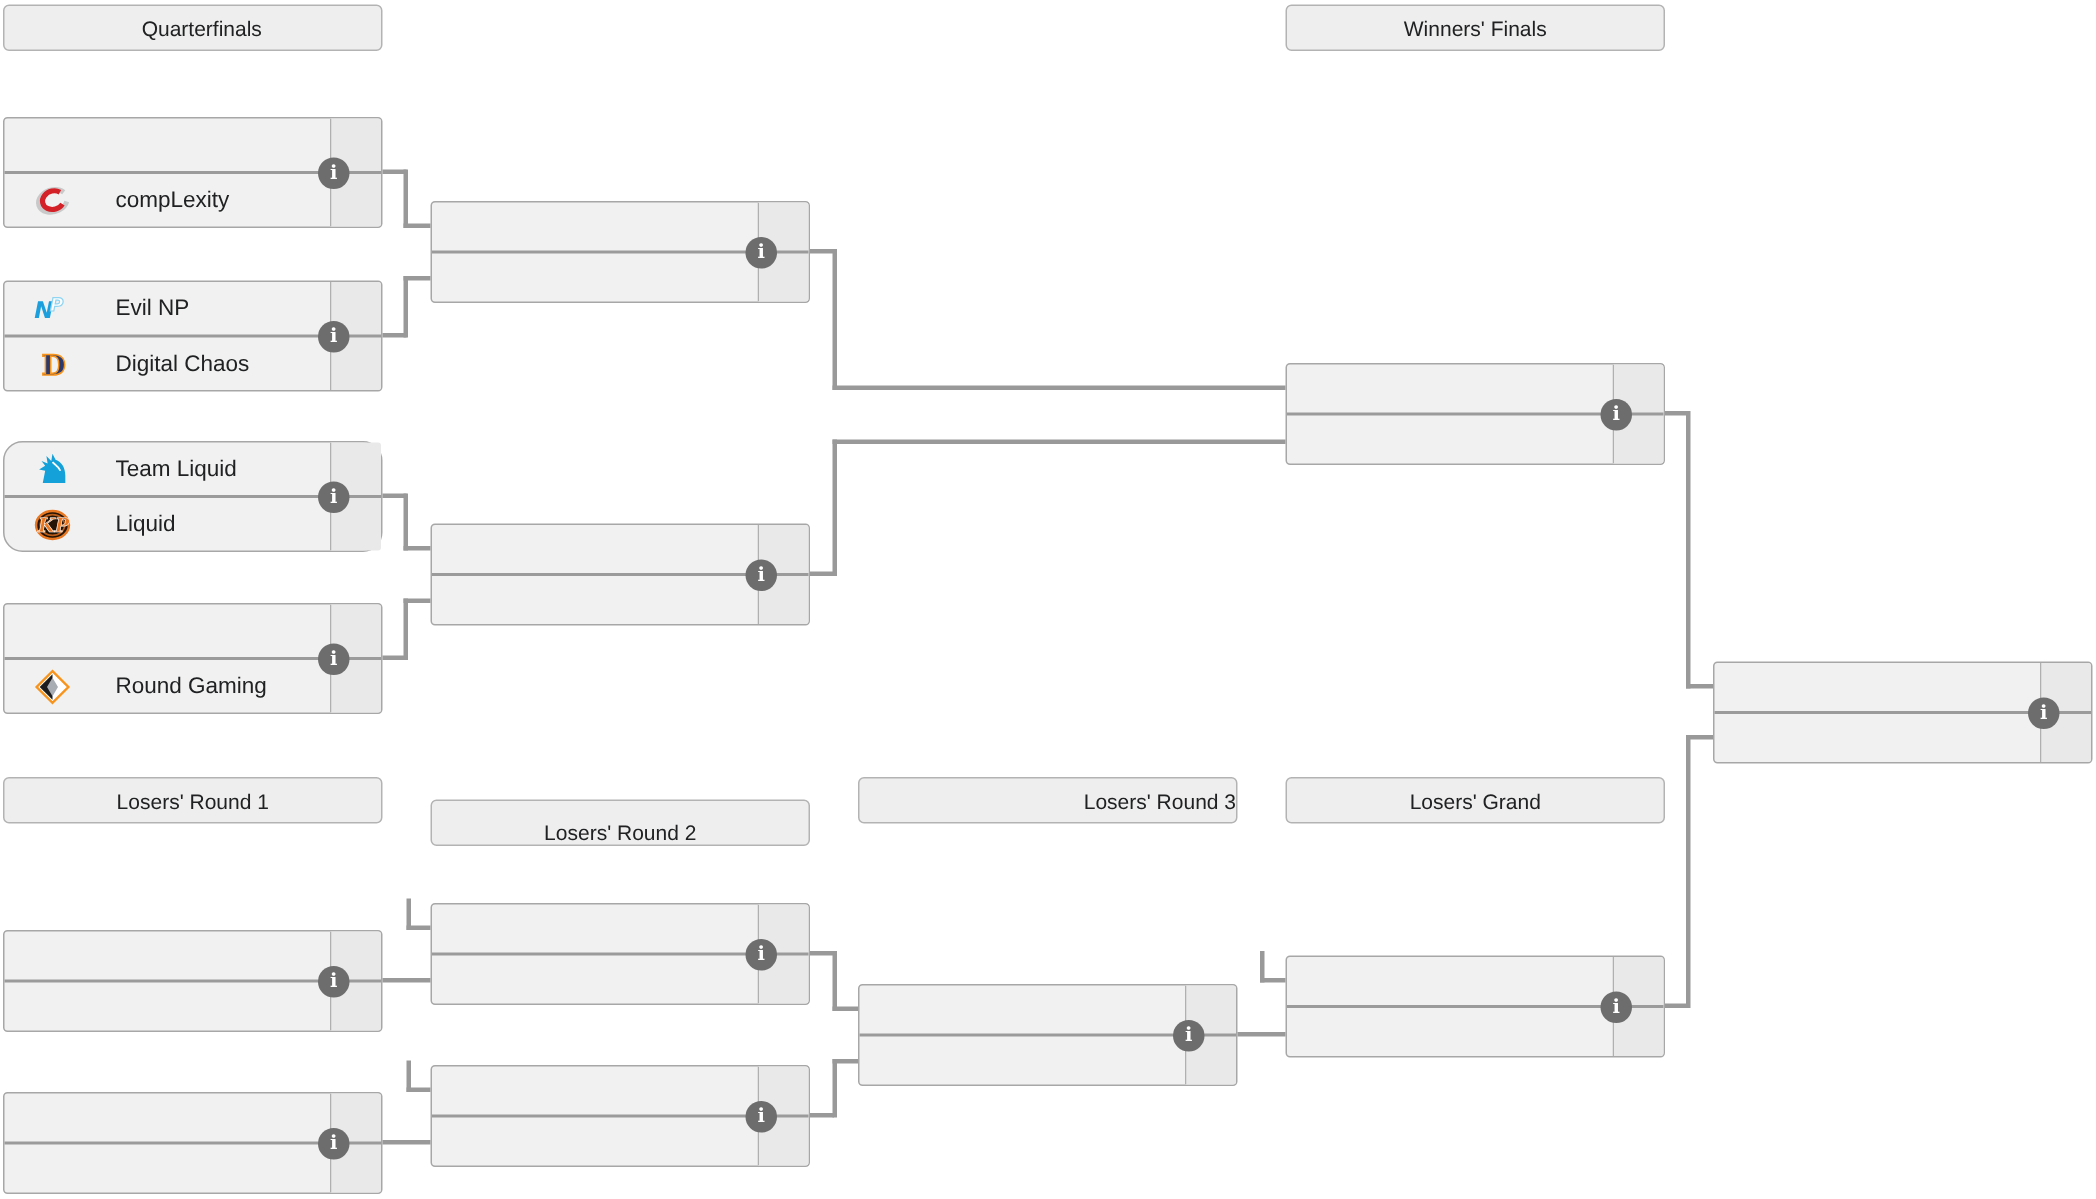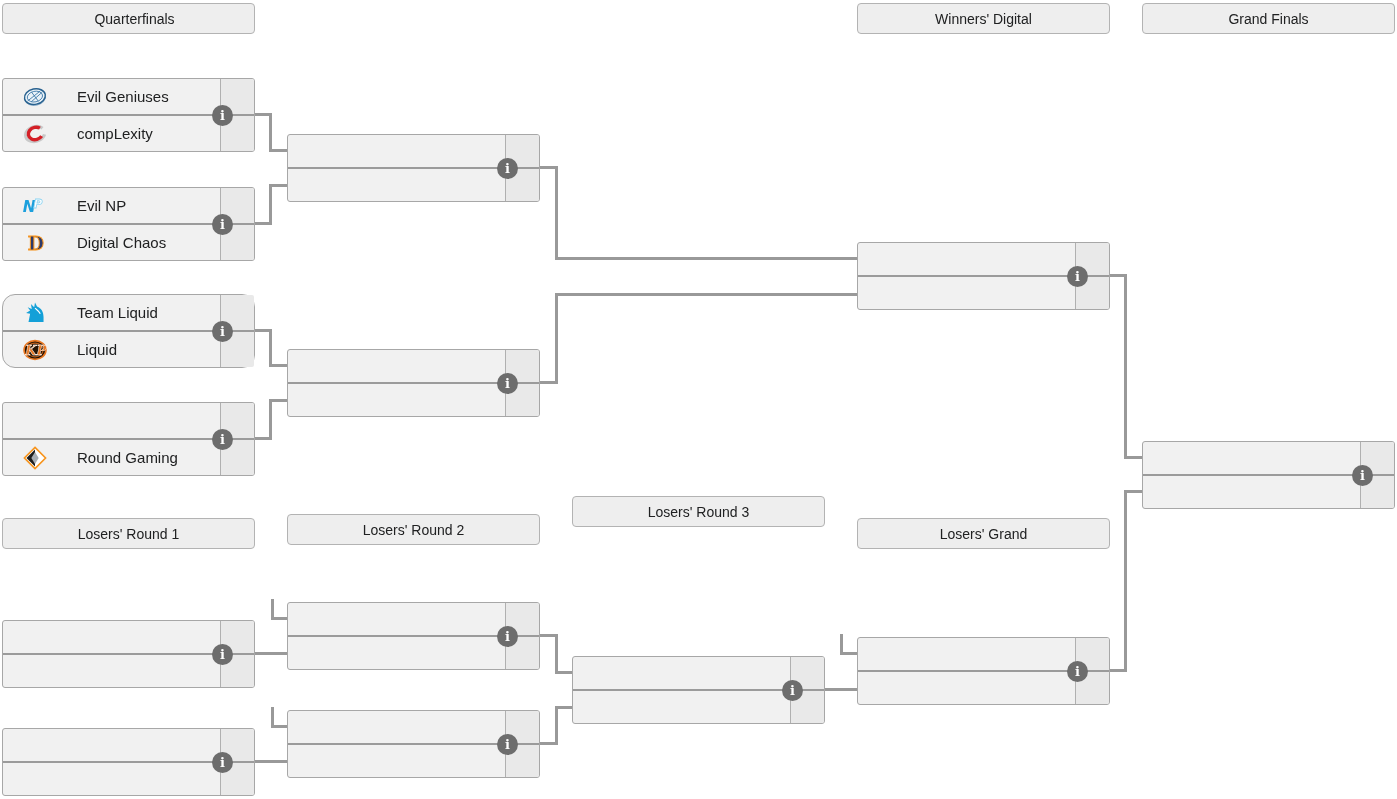--- a/index.html
+++ b/index.html
@@ -54,32 +54,29 @@
 </style>
 </head>
 <body>
 
 <div id="stage">
 
   <div class="hdr" style="left:2px;top:3px;padding-left:12px;">
       <span>Quarterfinals</span>
     </div>
   <div class="hdr" style="left:857px;top:3px;">
-      <span>Winners' Digital</span>
-    </div>
-  <div class="hdr" style="left:1142px;top:3px;">
-      <span>Grand Finals</span>
+      <span>Winners' Finals</span>
     </div>
   <div class="hdr" style="left:2px;top:518px;">
       <span>Losers' Round 1</span>
     </div>
-  <div class="hdr" style="left:287px;top:514px;">
+  <div class="hdr" style="left:287px;top:533px;align-items:flex-end;">
       <span>Losers' Round 2</span>
     </div>
-  <div class="hdr" style="left:572px;top:496px;">
+  <div class="hdr" style="left:572px;top:518px;justify-content:flex-end;">
       <span>Losers' Round 3</span>
     </div>
   <div class="hdr" style="left:857px;top:518px;">
       <span>Losers' Grand</span>
     </div>
 
   <div class="ln" style="left:255px;top:113px;width:16px;height:3px;"></div>
   <div class="ln" style="left:269px;top:113px;width:3px;height:39px;"></div>
   <div class="ln" style="left:269px;top:149px;width:18px;height:3px;"></div>
 
@@ -126,33 +123,20 @@
 
   <div class="ln" style="left:271px;top:599px;width:3px;height:21px;"></div>
   <div class="ln" style="left:271px;top:617px;width:16px;height:3px;"></div>
   <div class="ln" style="left:271px;top:707px;width:3px;height:21px;"></div>
   <div class="ln" style="left:271px;top:725px;width:16px;height:3px;"></div>
   <div class="ln" style="left:840px;top:634px;width:3px;height:21px;"></div>
   <div class="ln" style="left:840px;top:652px;width:17px;height:3px;"></div>
 
   <div class="match m74" style="left:2px;top:78px;">
     <div class="scorecol"></div>
-    <div class="row top">
-      <span class="tlogo">
-        <svg viewBox="0 0 32 32" width="28" height="26">
-            <g transform="rotate(-12 16 16)">
-              <ellipse cx="16" cy="17.5" rx="13" ry="9.5" fill="#9cb8d0"></ellipse>
-              <ellipse cx="16" cy="15.5" rx="13" ry="9.5" fill="#eaf2f8" stroke="#28618f" stroke-width="1.8"></ellipse>
-              <ellipse cx="16" cy="15.5" rx="9.5" ry="6.5" fill="none" stroke="#4a81ad" stroke-width="1.1"></ellipse>
-              <path d="M6 19 L24 10 M10 21 L26 12 M13 9 L19 22" stroke="#4a81ad" stroke-width="1.1" fill="none"></path>
-            </g>
-          </svg>
-      </span>
-      <span class="tname">Evil Geniuses</span>
-    </div>
     <div class="mdiv"></div>
     <div class="row bot">
       <span class="tlogo">
         <svg viewBox="0 0 32 32" width="28" height="26">
             <g transform="rotate(-18 16 16)">
               <path d="M27 12 A12 9 0 1 0 27 20" fill="none" stroke="#c9c9c9" stroke-width="4"></path>
               <path d="M24 11 A9 7.5 0 1 0 23 21" fill="none" stroke="#d42027" stroke-width="4.2"></path>
             </g>
           </svg>
       </span>

